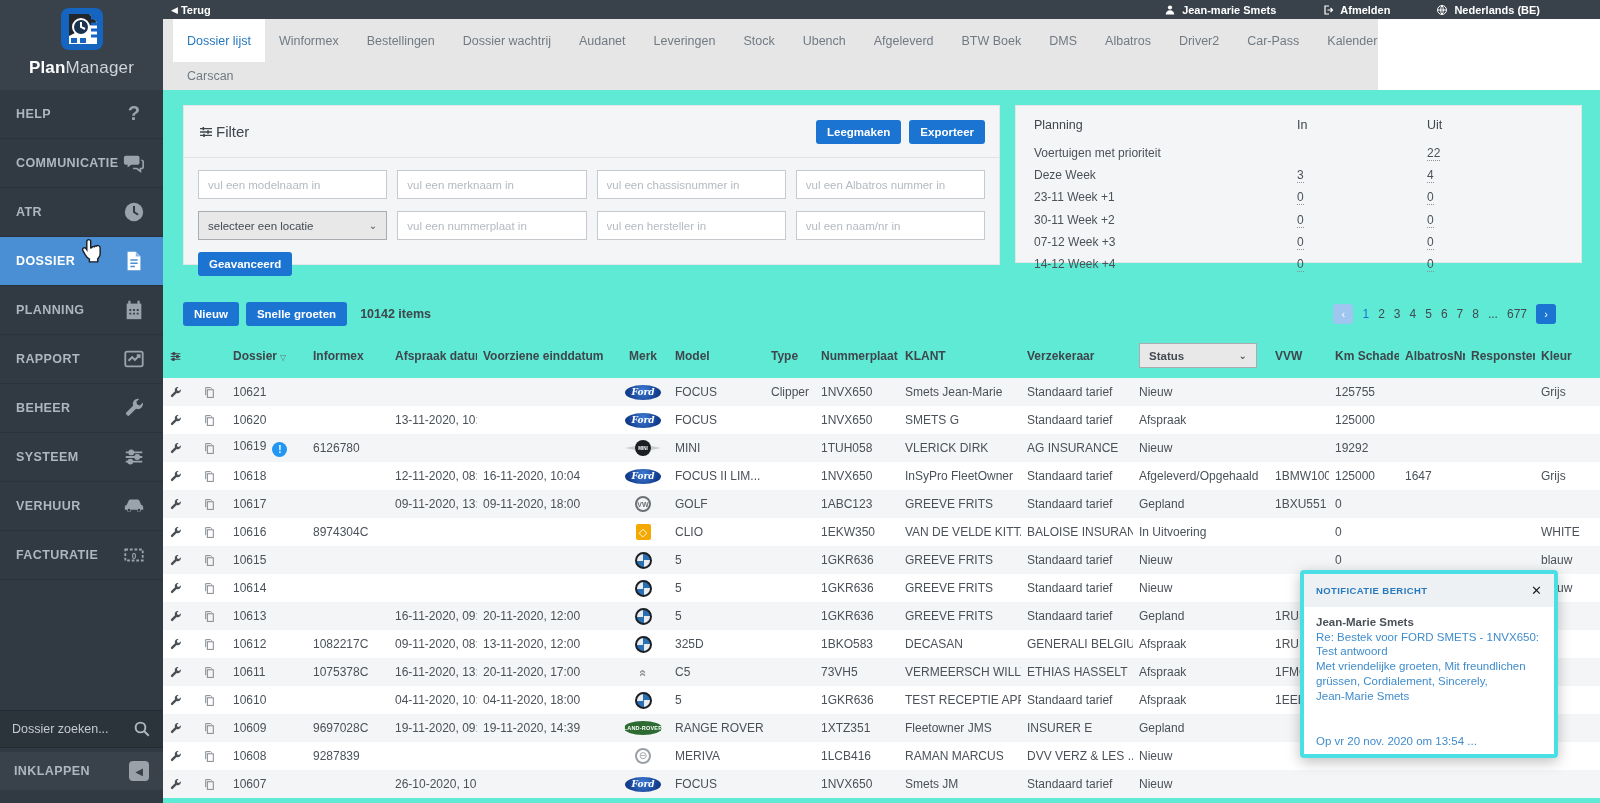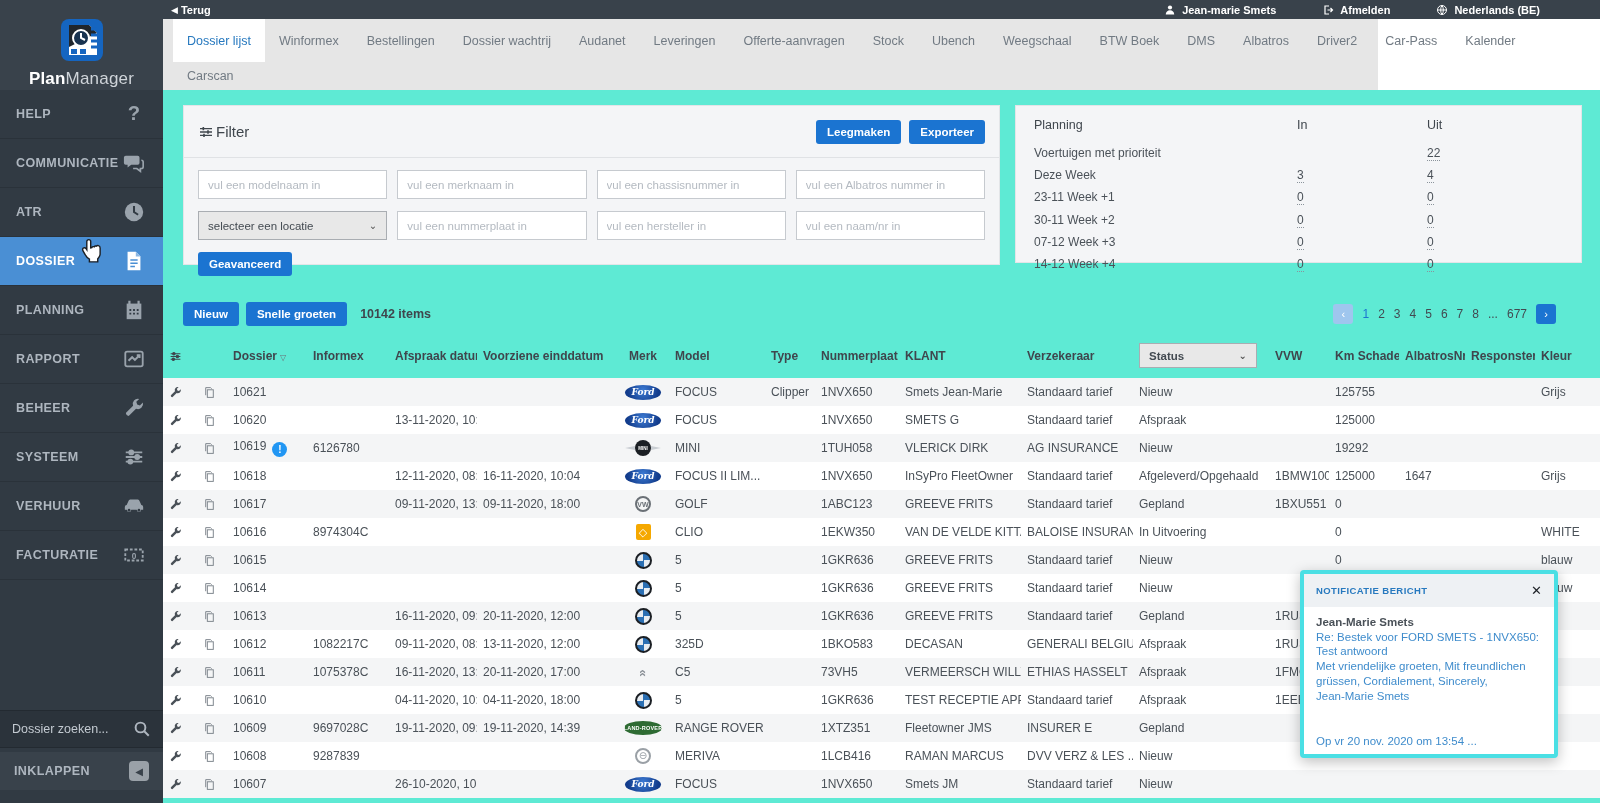--- a/index.html
+++ b/index.html
@@ -2,21 +2,21 @@
 <html><head>
 <meta charset="utf-8">
 <style>
   * { margin:0; padding:0; box-sizing:border-box; }
   html,body { width:1600px; height:803px; overflow:hidden; background:#fff;
               font-family:"Liberation Sans","DejaVu Sans",sans-serif; }
   .app { position:relative; width:1600px; height:803px; background:#fff; }
 
   
   .sidebar { position:absolute; left:0; top:0; width:163px; height:803px; background:#313a43; z-index:5; }
-  .logo-block { height:90px; background:#39424b; text-align:center; padding-top:17px; }
+  .logo-block { height:90px; background:#39424b; text-align:center; padding-top:6px; }
   .logo-icon { width:46px; height:46px; margin:0 auto; }
   .logo-text { margin-top:6px; font-size:17px; color:#cfd4d9; letter-spacing:.2px; }
   .logo-text b { color:#fff; font-weight:700; }
   .side-item { height:49px; display:flex; align-items:center; justify-content:space-between;
                padding:0 18px 0 16px; border-bottom:1px solid #2a323a; cursor:pointer; }
   .side-item .side-label { color:#aeb6bf; font-size:12.5px; font-weight:700; letter-spacing:.4px; }
   .side-item .side-icon { width:22px; height:22px; color:#9aa3ac; flex:0 0 auto; }
   .side-item .side-icon svg { width:100%; height:100%; }
   .side-item.active { background:#4a8fd4; }
   .side-item.active .side-label, .side-item.active .side-icon { color:#fff; }
@@ -280,24 +280,23 @@
   </header>
 
   <div class="tabbar">
     <div class="tabrow1" id="tabrow1">
         <div class="tab active">Dossier lijst</div>
         <div class="tab">Winformex</div>
         <div class="tab">Bestellingen</div>
         <div class="tab">Dossier wachtrij</div>
         <div class="tab">Audanet</div>
         <div class="tab">Leveringen</div>
-        <div class="tab">Offerte-aanvragen</div>
         <div class="tab">Stock</div>
         <div class="tab">Ubench</div>
-        <div class="tab">Weegschaal</div>
+        <div class="tab">Afgeleverd</div>
         <div class="tab">BTW Boek</div>
         <div class="tab">DMS</div>
         <div class="tab">Albatros</div>
         <div class="tab">Driver2</div>
         <div class="tab">Car-Pass</div>
         <div class="tab">Kalender</div>
       </div>
     <div class="tabrow2" id="tabrow2">
         <div class="tab">Carscan</div>
       </div>

